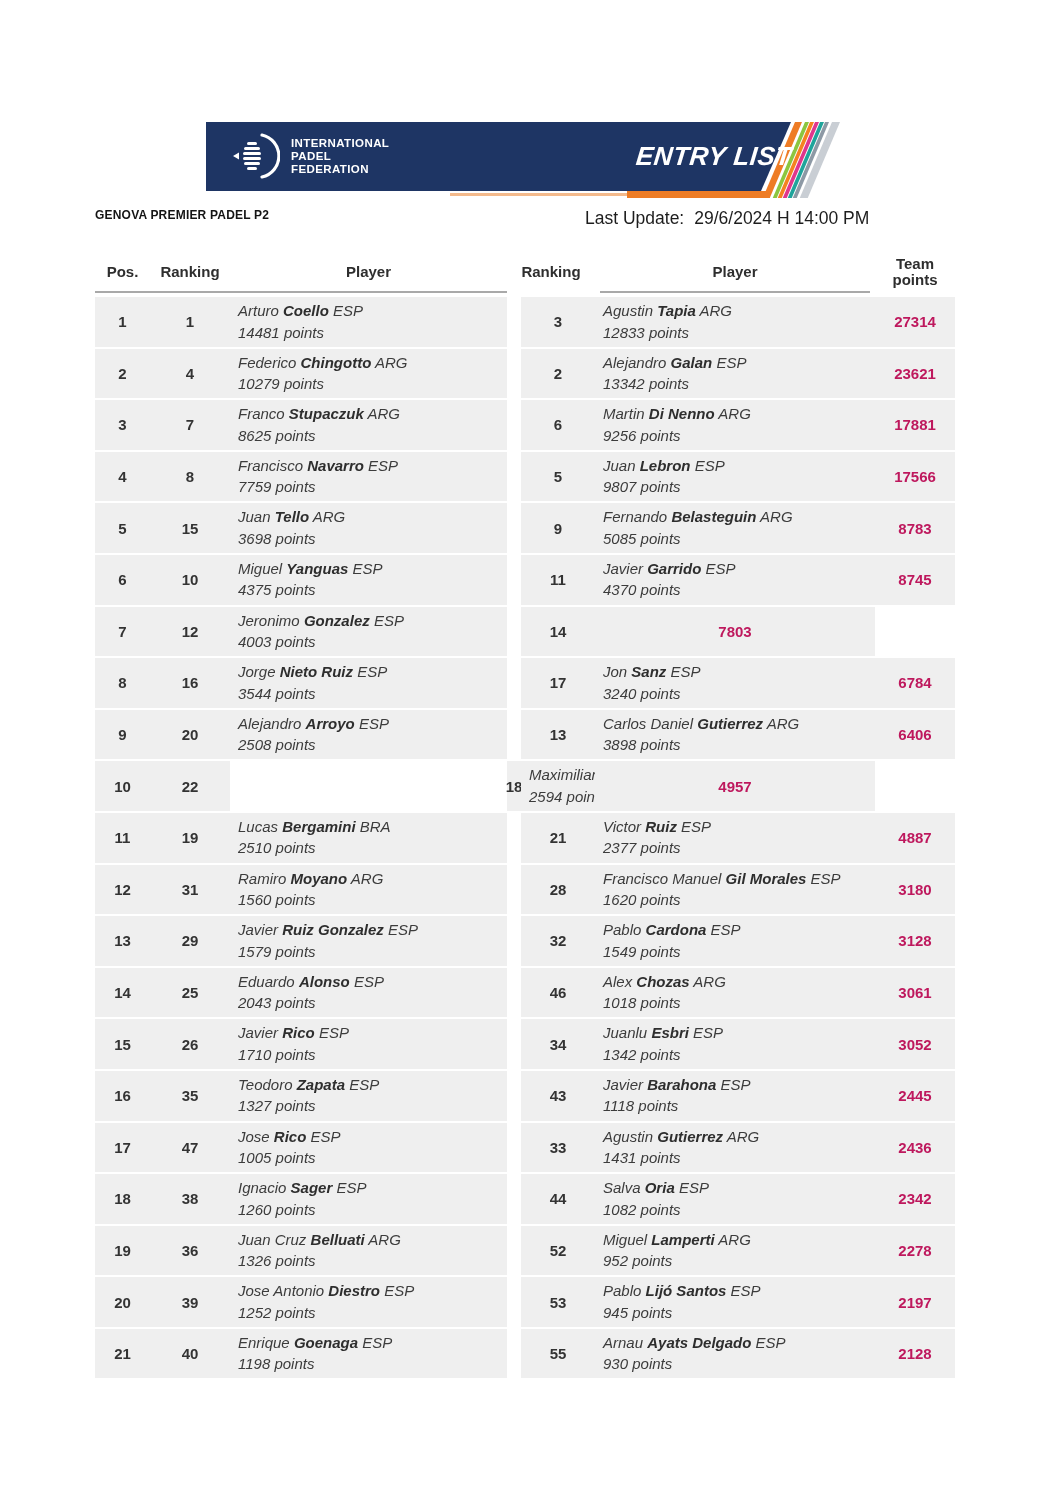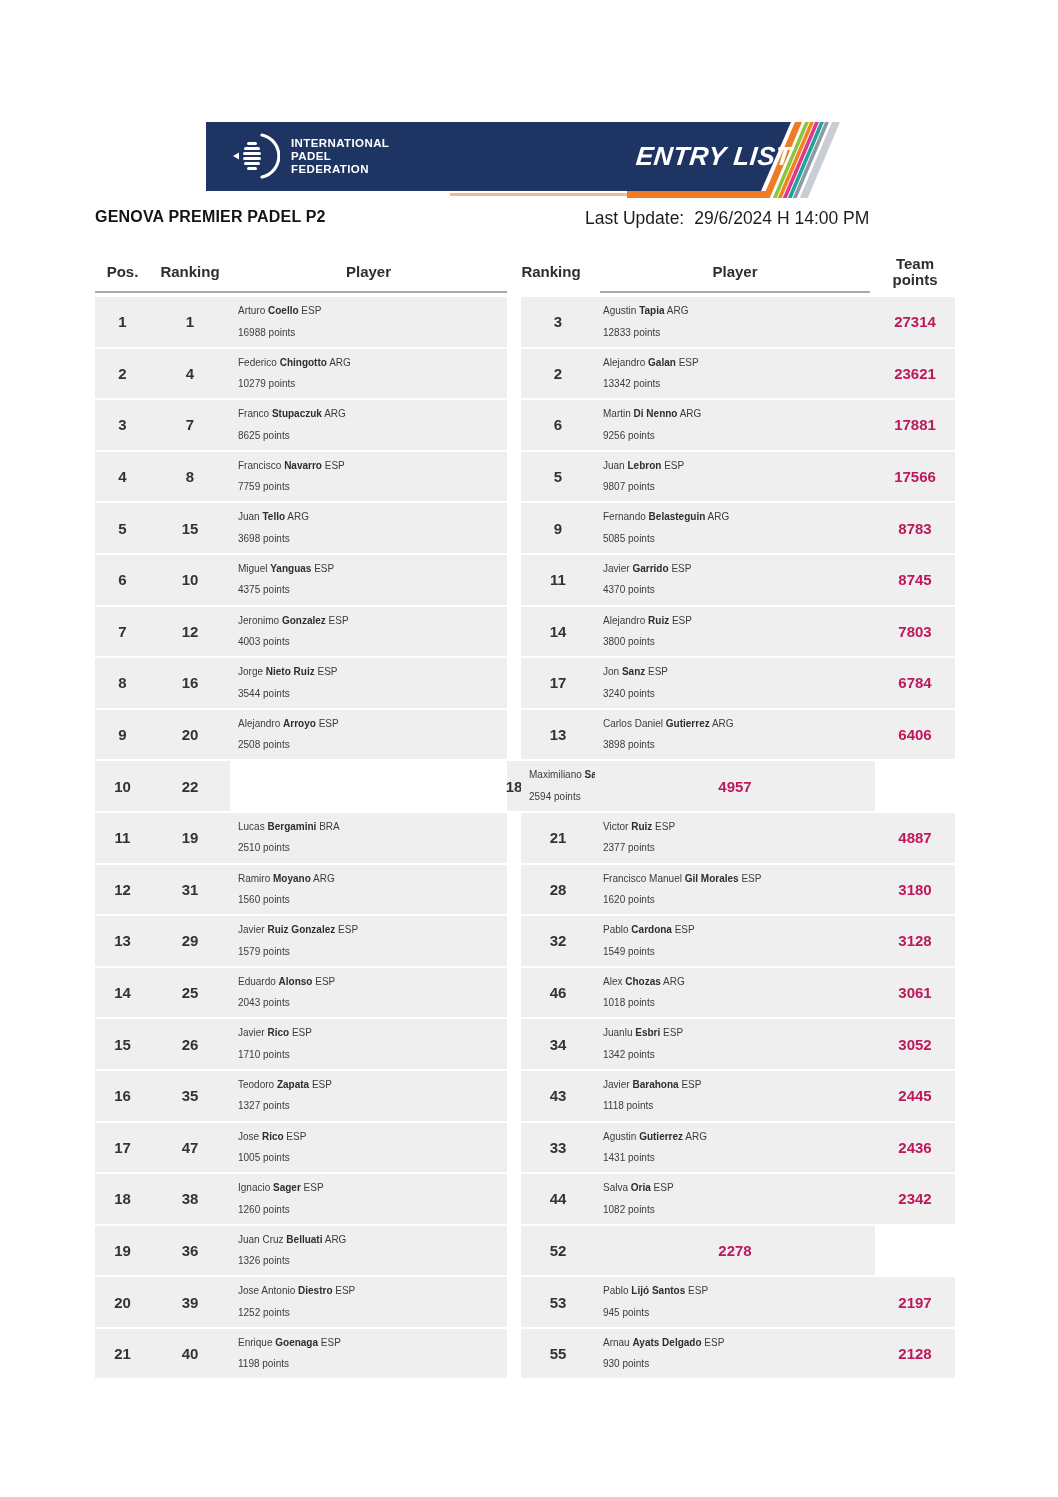--- a/index.html
+++ b/index.html
@@ -26,42 +26,42 @@
     display:flex; align-items:center; justify-content:center;
     color:#fff; font-style:italic; font-weight:bold; font-size:26px;
     letter-spacing:.5px; transform:skewX(-6deg); white-space:nowrap;
   }
   .pale-line { position:absolute; left:244px; top:71px; width:177px; height:3px; background:var(--pale,#F4BA8C); }
   .orange-bar { position:absolute; left:421px; top:69px; width:143px; height:7px; background:var(--orange,#EE7C25); }
   .stripe { position:absolute; top:0; height:76px; transform:skewX(-23deg); transform-origin:top left; }
 
   
   .title-row { position:absolute; left:95px; top:203px; width:868px; }
-  .event-title { position:absolute; left:0; top:0; font-size:16px; font-weight:bold; color:#141414; letter-spacing:.2px; white-space:nowrap; }
+  .event-title { position:absolute; left:0; top:0; font-size:12px; font-weight:bold; color:#141414; letter-spacing:.2px; white-space:nowrap; }
   .last-update { position:absolute; left:490px; top:0; font-size:17.5px; color:#1d1d1d; white-space:nowrap; }
   .last-update .val { margin-left:10px; }
 
   
   .entry-table { position:absolute; left:95px; top:246px; width:860px; }
   .thead { position:relative; display:grid; grid-template-columns:55px 80px 277px 88px 280px 80px; height:42px; }
   .th { display:flex; align-items:center; justify-content:center; text-align:center;
         font-size:15px; font-weight:bold; color:#2e2e2e; line-height:16px; }
   .th.team { padding:0 8px; }
   .rule { position:absolute; height:2px; background:#a9a9a9; bottom:0; }
   .rule-left { left:0; width:412px; }
   .rule-right { left:505px; width:270px; }
 
   .tbody { margin-top:4px; }
   .row { position:relative; display:grid; grid-template-columns:55px 80px 277px 14px 74px 280px 80px;
          height:49.6px; margin-bottom:2px; }
   .cell-bg { background:#efefef; }
   .gapcol { background:#fff; }
   .num { display:flex; align-items:center; justify-content:center;
          font-size:15px; font-weight:bold; color:#333; }
-  .player { padding:3px 8px 0 8px; font-size:10px; color:#3c3c3c; line-height:21.5px; white-space:nowrap; overflow:hidden; }
+  .player { padding:3px 8px 0 8px; font-size:15px; color:#3c3c3c; line-height:21.5px; white-space:nowrap; overflow:hidden;font-style:italic; }
   .player .surname { font-weight:bold; color:#2e2e2e; }
   .team-pts { display:flex; align-items:center; justify-content:center;
               font-size:15px; font-weight:bold; color:#be185d; }
 </style>
 </head>
 <body>
 
 <div class="page">
 
   <div class="banner">
@@ -116,21 +116,21 @@
       <div class="th team">Team points</div>
       <div class="rule rule-left"></div>
       <div class="rule rule-right"></div>
     </div>
     <div class="tbody">
   <div class="row">
     <div class="num cell-bg">1</div>
     <div class="num cell-bg">1</div>
     <div class="player cell-bg">
       <div><span>Arturo</span> <span class="surname">Coello</span> <span>ESP</span></div>
-      <div>16988 points</div>
+      <div>14481 points</div>
     </div>
     <div class="gapcol"></div>
     <div class="num cell-bg">3</div>
     <div class="player cell-bg">
       <div><span>Agustin</span> <span class="surname">Tapia</span> <span>ARG</span></div>
       <div>12833 points</div>
     </div>
     <div class="team-pts cell-bg">27314</div>
   </div>
 
@@ -216,24 +216,20 @@
 
   <div class="row">
     <div class="num cell-bg">7</div>
     <div class="num cell-bg">12</div>
     <div class="player cell-bg">
       <div><span>Jeronimo</span> <span class="surname">Gonzalez</span> <span>ESP</span></div>
       <div>4003 points</div>
     </div>
     <div class="gapcol"></div>
     <div class="num cell-bg">14</div>
-    <div class="player cell-bg">
-      <div><span>Alejandro</span> <span class="surname">Ruiz</span> <span>ESP</span></div>
-      <div>3800 points</div>
-    </div>
     <div class="team-pts cell-bg">7803</div>
   </div>
 
   <div class="row">
     <div class="num cell-bg">8</div>
     <div class="num cell-bg">16</div>
     <div class="player cell-bg">
       <div><span>Jorge</span> <span class="surname">Nieto Ruiz</span> <span>ESP</span></div>
       <div>3544 points</div>
     </div>
@@ -404,20 +400,24 @@
 
   <div class="row">
     <div class="num cell-bg">19</div>
     <div class="num cell-bg">36</div>
     <div class="player cell-bg">
       <div><span>Juan Cruz</span> <span class="surname">Belluati</span> <span>ARG</span></div>
       <div>1326 points</div>
     </div>
     <div class="gapcol"></div>
     <div class="num cell-bg">52</div>
+    <div class="player cell-bg">
+      <div><span>Miguel</span> <span class="surname">Lamperti</span> <span>ARG</span></div>
+      <div>952 points</div>
+    </div>
     <div class="team-pts cell-bg">2278</div>
   </div>
 
   <div class="row">
     <div class="num cell-bg">20</div>
     <div class="num cell-bg">39</div>
     <div class="player cell-bg">
       <div><span>Jose Antonio</span> <span class="surname">Diestro</span> <span>ESP</span></div>
       <div>1252 points</div>
     </div>

